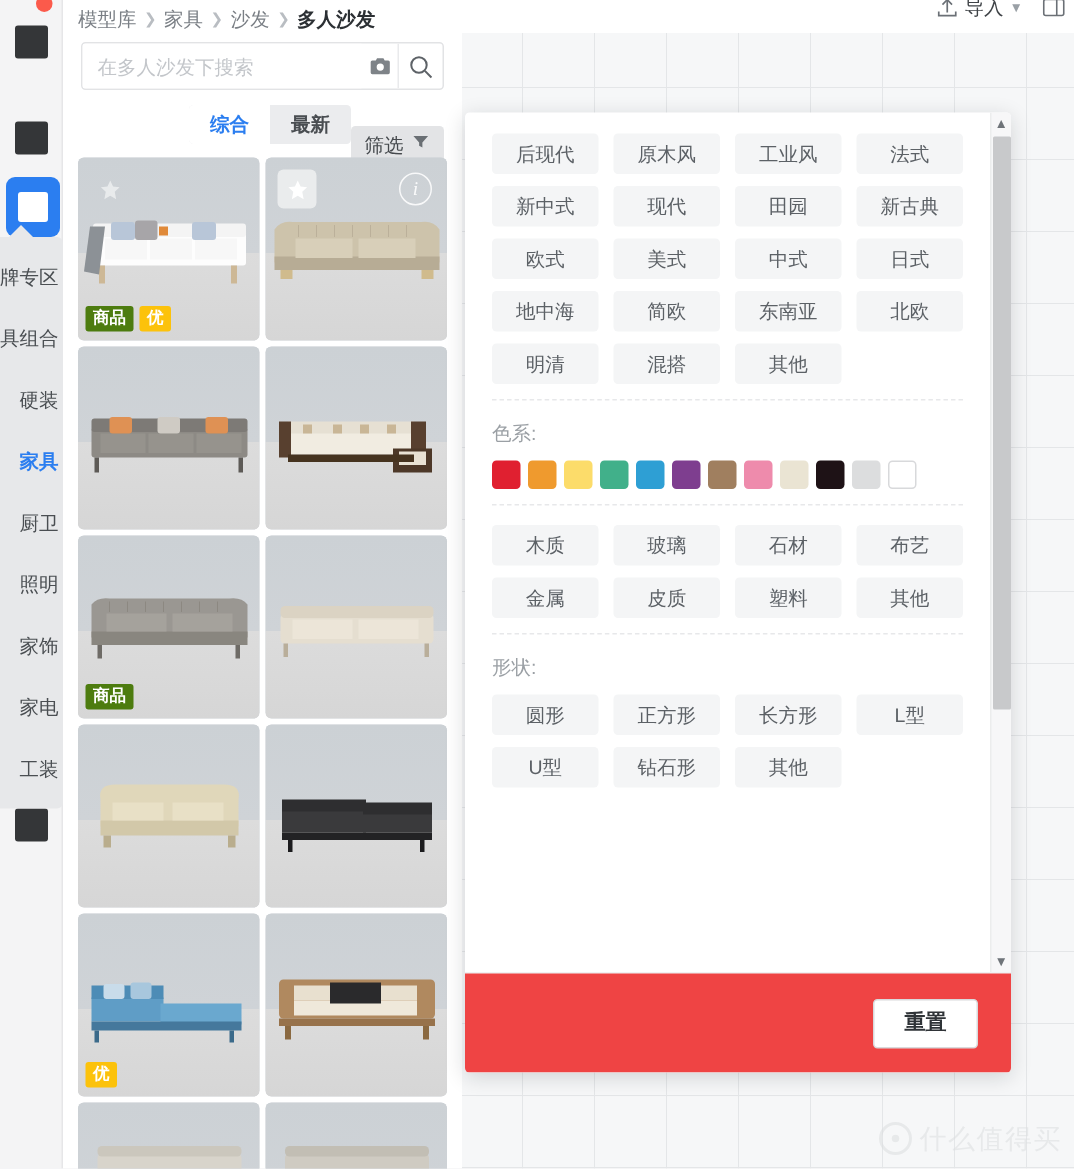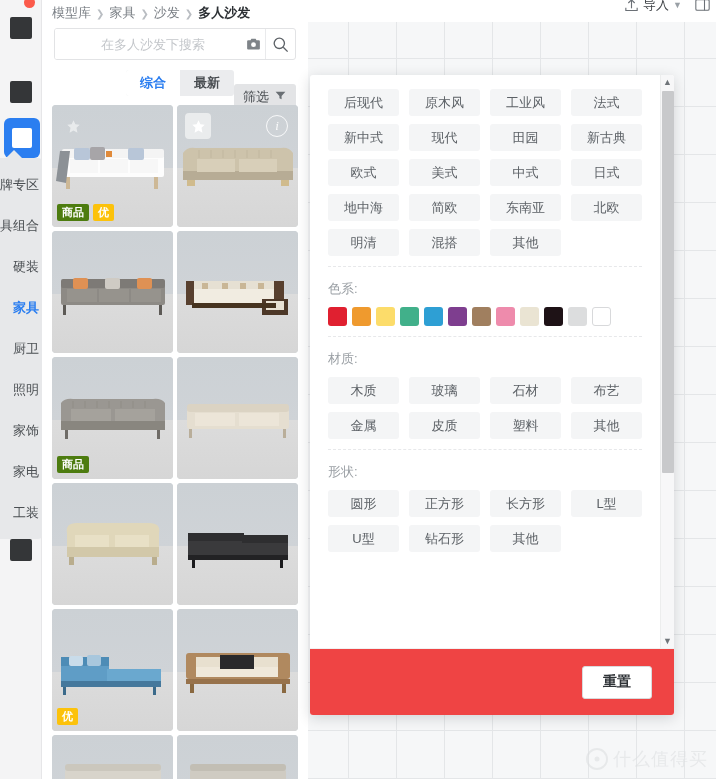--- a/index.html
+++ b/index.html
@@ -144,21 +144,21 @@
   .bc-last { color: #2c3034; font-weight: bold; }
   .bc-item { cursor: pointer; }
 
   .search-row {
     margin: 4px 12px 0 12px; height: 32px; display: flex;
     border: 1px solid #e2e3e5; border-radius: 3px; background: #fff;
     overflow: hidden;
   }
   .search-input {
     flex: 1; border: none; outline: none; padding-left: 10px;
-    font-size: 13px; color: #303438; font-family: "Liberation Sans", sans-serif; text-align: center;
+    font-size: 13px; color: #303438; font-family: "Liberation Sans", sans-serif;
   }
   .search-input::placeholder { color: #c3c6ca; }
   .cam-btn {
     width: 30px; display: flex; align-items: center; justify-content: center;
     cursor: pointer; color: #7e8388;
   }
   .search-btn {
     width: 36px; border-left: 1px solid #e9eaec;
     display: flex; align-items: center; justify-content: center;
     cursor: pointer; color: #5d6267;
@@ -634,21 +634,20 @@
             <div class="sw" style="background: rgb(160, 127, 95);"></div>
             <div class="sw" style="background: rgb(238, 139, 172);"></div>
             <div class="sw" style="background: rgb(234, 228, 211);"></div>
             <div class="sw" style="background: rgb(30, 18, 22);"></div>
             <div class="sw" style="background: rgb(220, 221, 222);"></div>
             <div class="sw outline" style="background: rgb(255, 255, 255);"></div>
           </div>
         </div>
 
         <div class="f-group">
-          <div class="f-label">材质:</div>
           <div class="chips">
             <div class="chip">木质</div>
             <div class="chip">玻璃</div>
             <div class="chip">石材</div>
             <div class="chip">布艺</div>
             <div class="chip">金属</div>
             <div class="chip">皮质</div>
             <div class="chip">塑料</div>
             <div class="chip">其他</div>
           </div>

